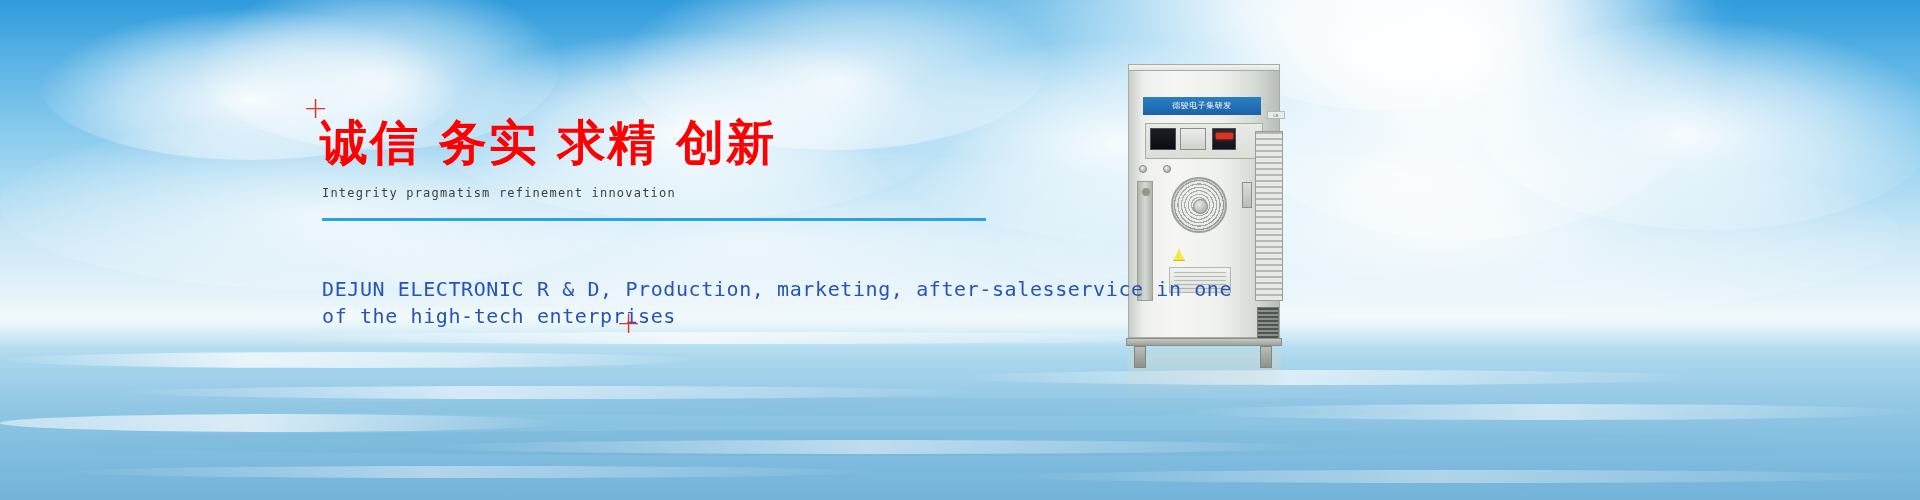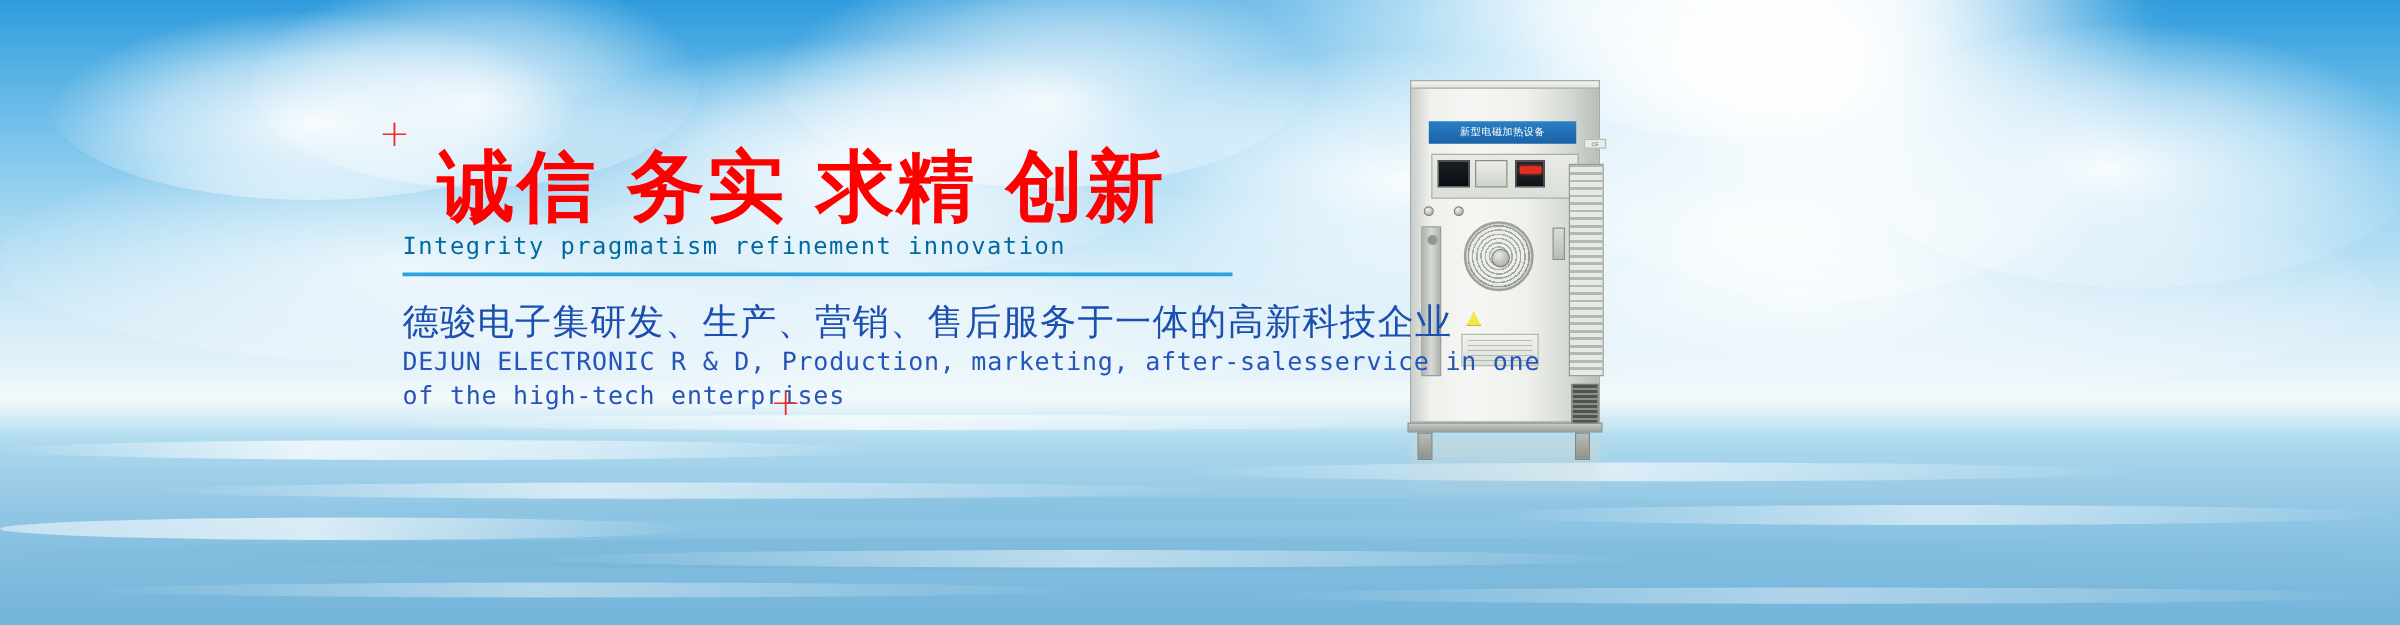--- a/index.html
+++ b/index.html
@@ -81,30 +81,29 @@
   
   .d1 { left:0;    top:430px; width:1920px; height:26px; background:linear-gradient(90deg, rgba(104,172,208,0) 0%, rgba(104,172,208,0.30) 25%, rgba(104,172,208,0.18) 60%, rgba(104,172,208,0) 100%); }
   .d2 { left:200px;top:398px; width:1500px; height:18px; background:linear-gradient(90deg, rgba(110,178,214,0) 0%, rgba(110,178,214,0.25) 40%, rgba(110,178,214,0) 100%); }
 
   
   .content { position:absolute; left:0; top:0; width:1920px; height:500px; }
 
   .headline {
     position:absolute; left:320px; top:118px;
     font-family:"DejaVu Sans", sans-serif;
-    font-size:62px; font-weight:700; color:#ff0000;
+    font-size:48px; font-weight:700; color:#ff0000;
     letter-spacing:2px; line-height:1;
     white-space:nowrap;
-    margin-left:30px;
   }
 
   .tagline-en {
     position:absolute; left:322px; top:186px;
     font-family:"DejaVu Sans Mono", monospace;
-    font-size:19px; color:#0369a1; letter-spacing:1.2px;
+    font-size:12px; color:#404040; letter-spacing:1.2px;
     white-space:nowrap;
   }
 
   .divider {
     position:absolute; left:322px; top:218px;
     width:664px; height:3px;
     background:#2aa3e0;
   }
 
   .subhead-cn {
@@ -305,21 +304,21 @@
   <div class="streak s4"></div>
   <div class="streak s7"></div>
   <div class="streak s8"></div>
 
   <div class="m-reflect"></div>
 
   <div class="machine">
     <div class="m-top"></div>
     <div class="m-body">
 
-      <div class="m-label">新型电磁加热设备</div>
+      <div class="m-label">德骏电子集研发</div>
 
       <div class="m-badge">CE</div>
 
       <div class="m-panel">
         <div class="meter m-a"></div>
         <div class="meter m-b"></div>
         <div class="meter-red"></div>
         <div class="switch-col"></div>
       </div>
 
@@ -342,21 +341,20 @@
   <div class="content">
 
     <div class="plus plus-top">+</div>
 
     <div class="headline">诚信 务实 求精 创新</div>
 
     <div class="tagline-en">Integrity  pragmatism  refinement  innovation</div>
 
     <div class="divider"></div>
 
-    <div class="subhead-cn">德骏电子集研发、生产、营销、售后服务于一体的高新科技企业</div>
 
     <div class="subhead-en">DEJUN ELECTRONIC R &amp; D, Production, marketing, after-salesservice in one
 of the high-tech enterprises</div>
 
     <div class="plus plus-bottom">+</div>
   </div>
 
 </div>
 
 </body></html>

